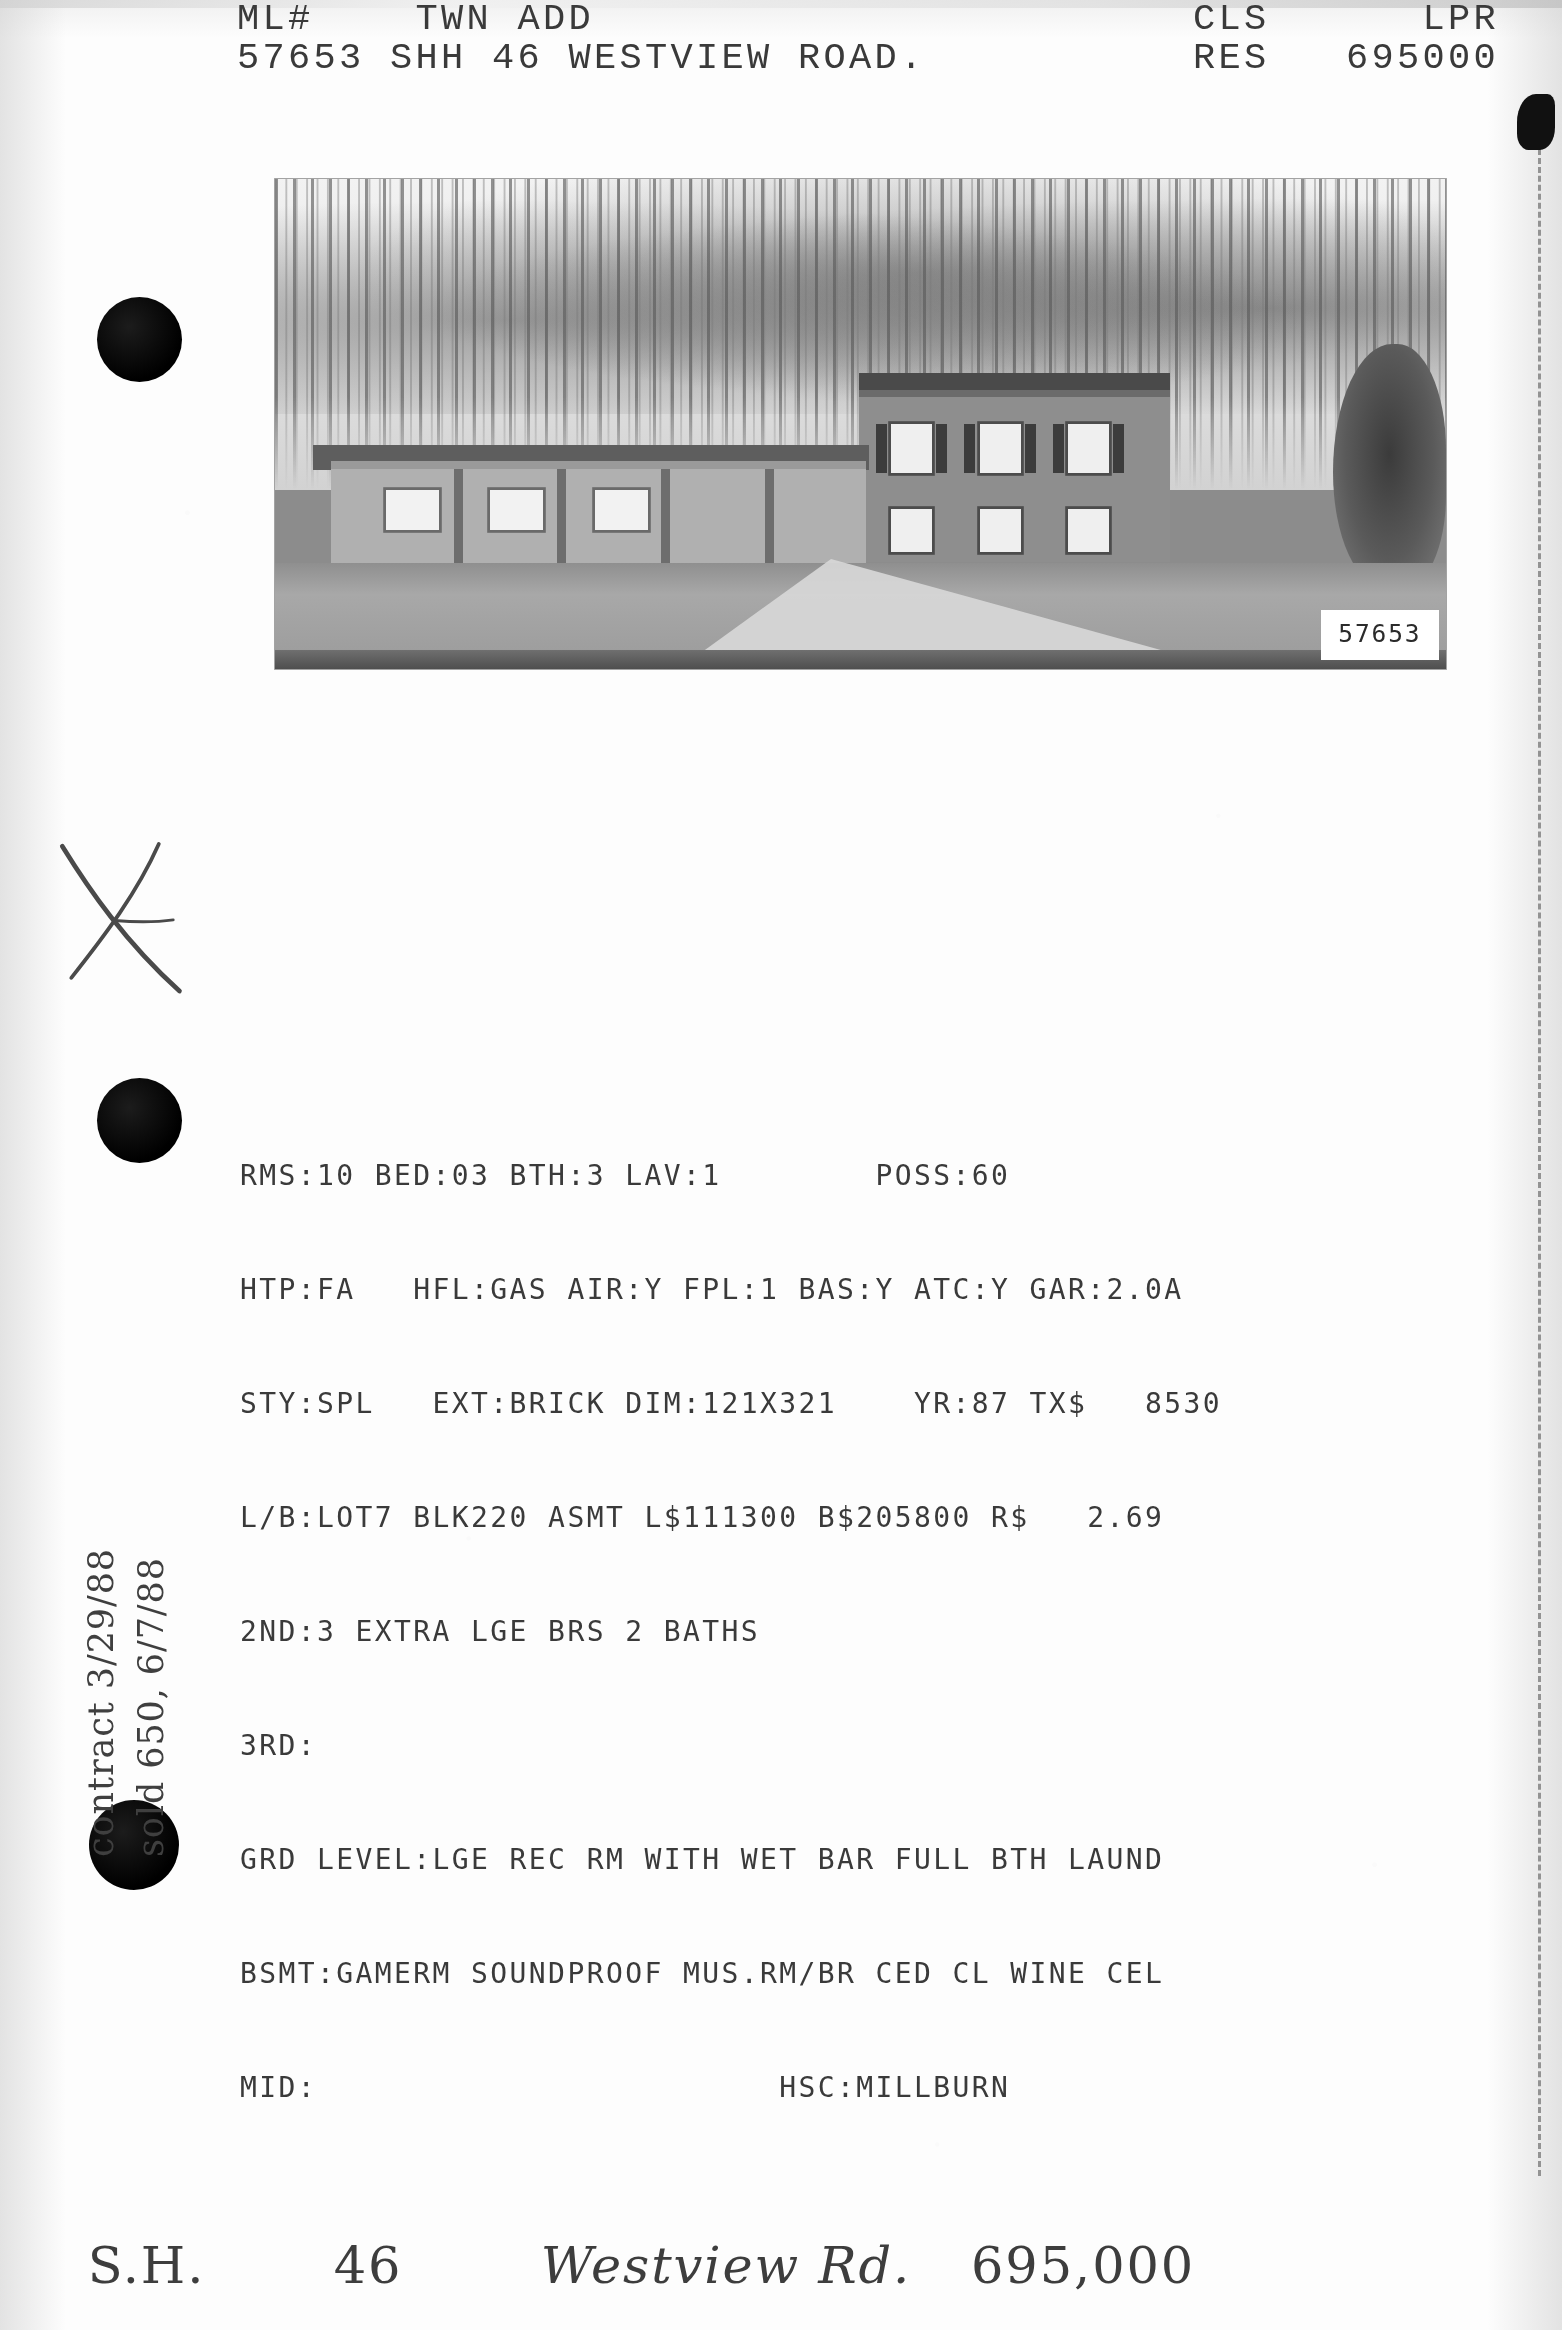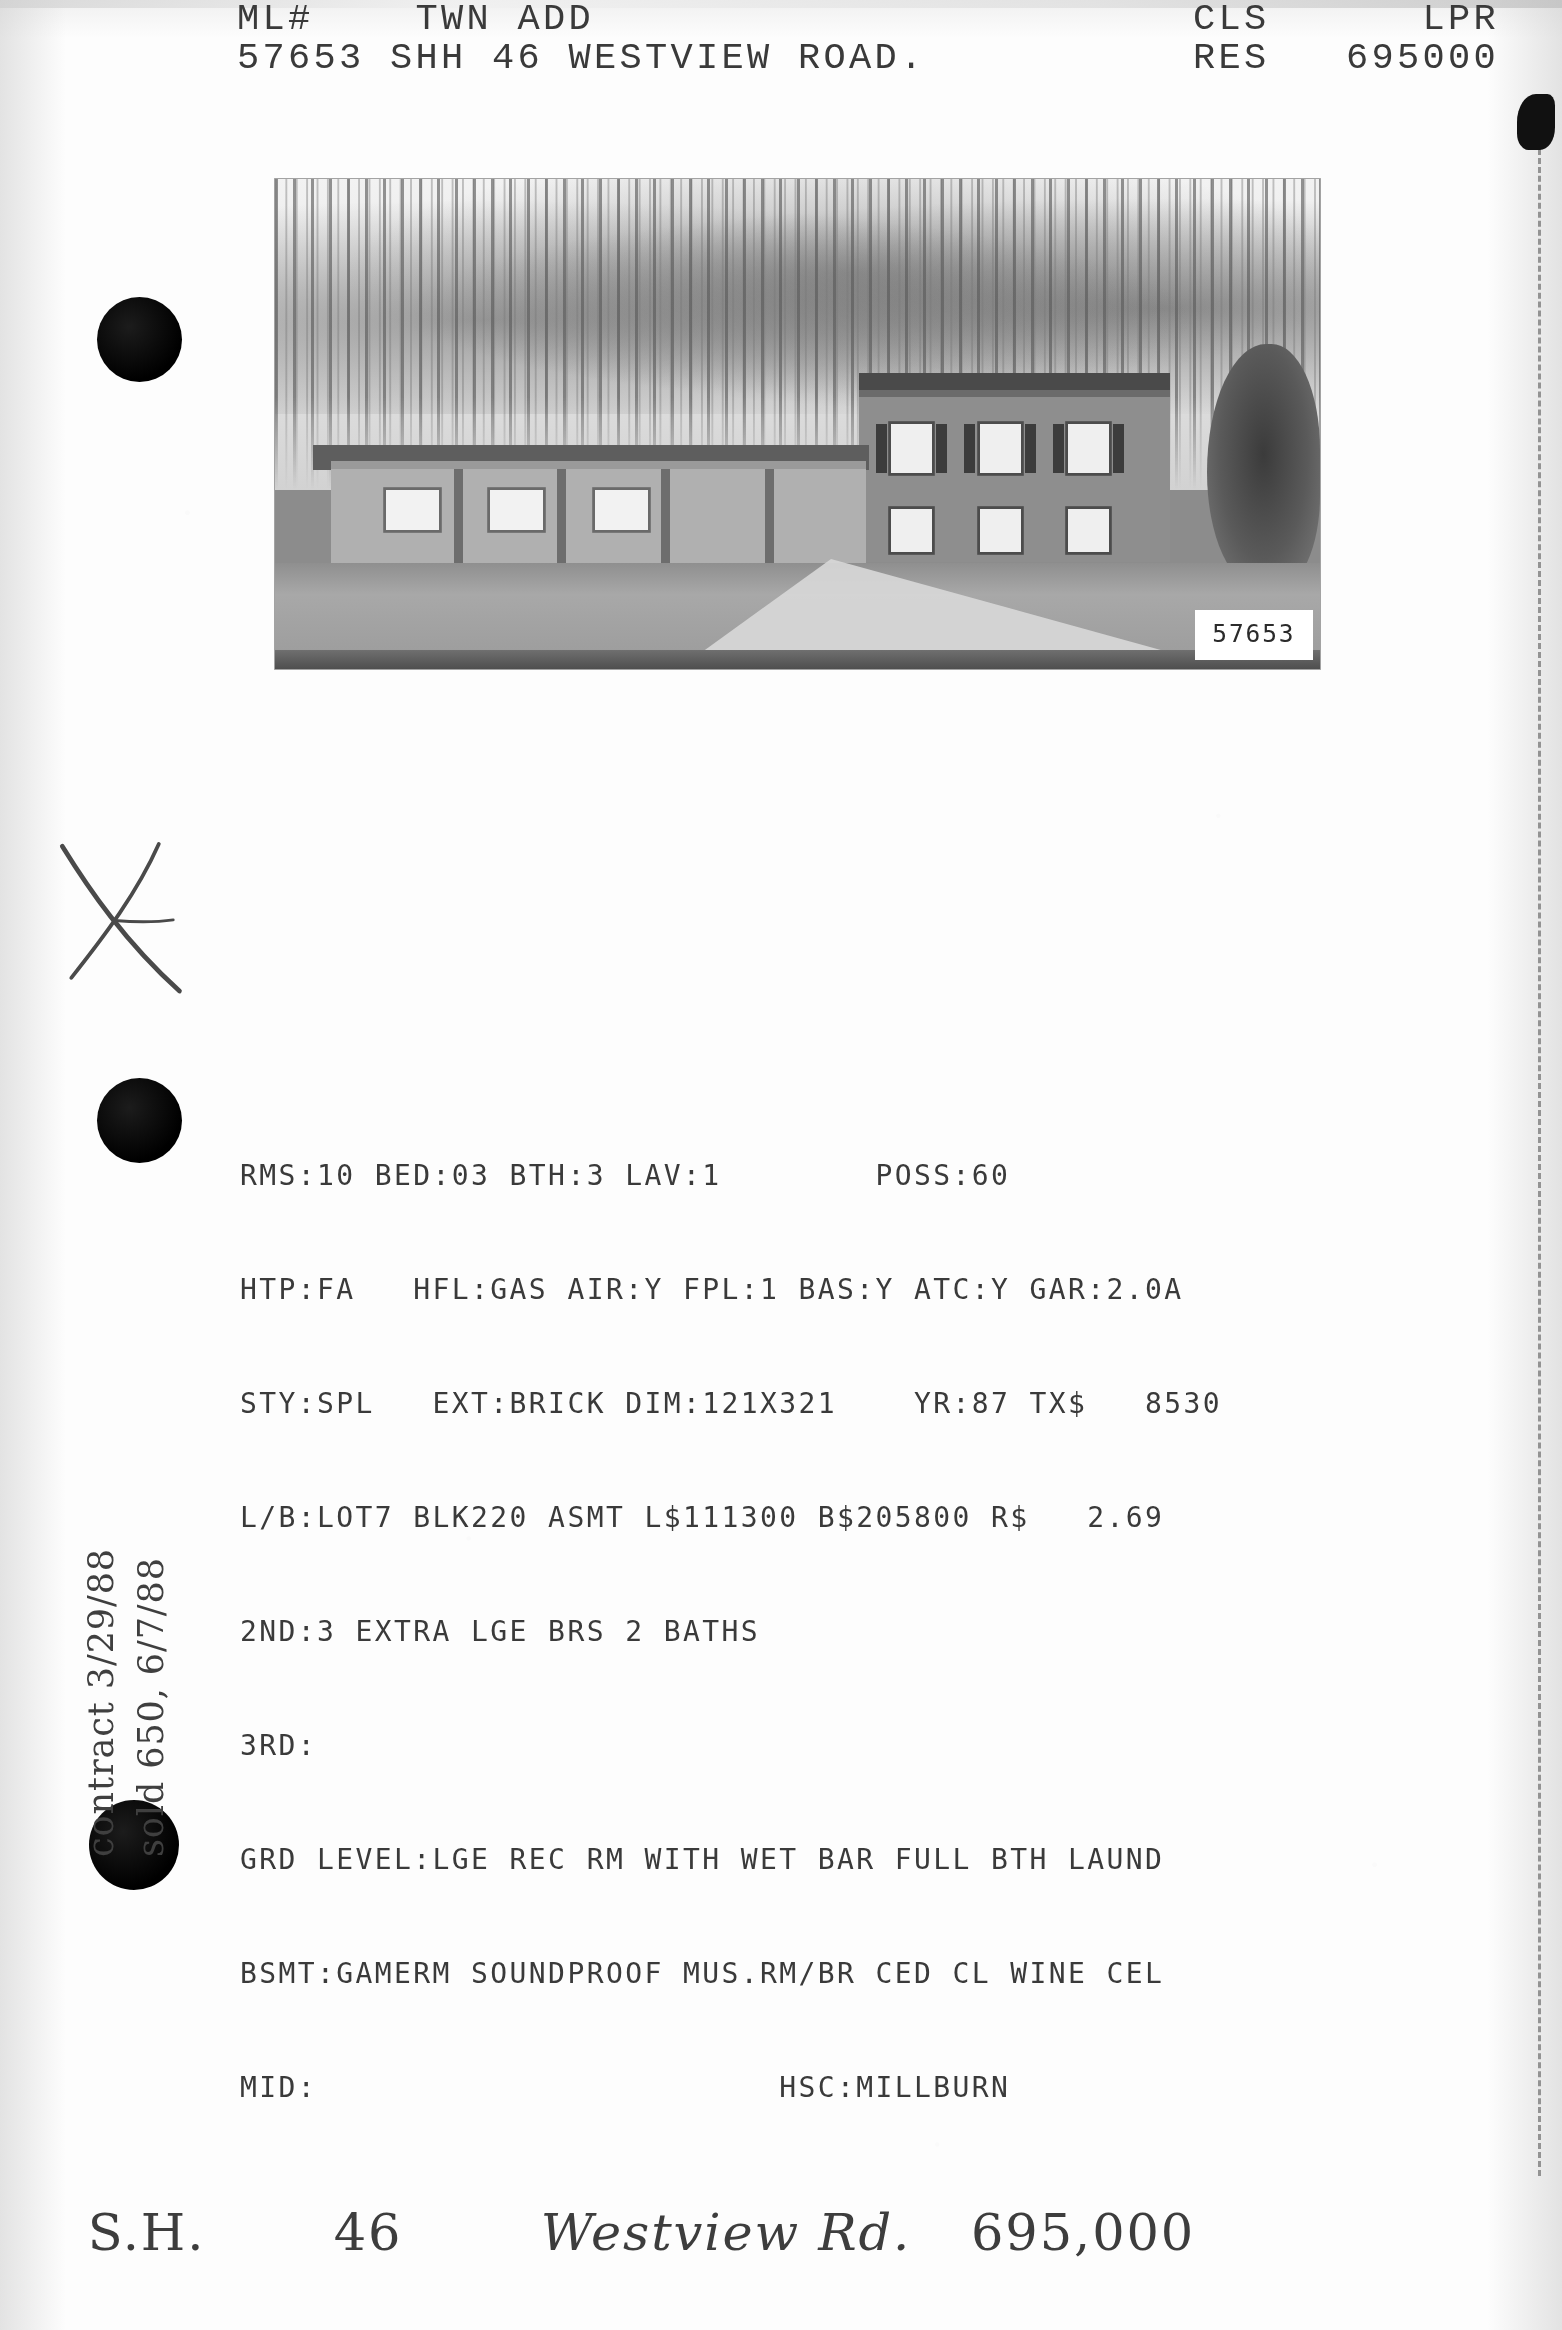--- a/index.html
+++ b/index.html
@@ -56,21 +56,21 @@
     width: 100%;
   }
   .hdr-left { white-space: pre; }
   .hdr-right { margin-left: auto; white-space: pre; }
 
   
   .photo-wrap {
     position: absolute;
     left: 275px;
     top: 179px;
-    width: 1045px;
+    width: 1171px;
     height: 490px;
     background: #8c8c8c;
     overflow: hidden;
     box-shadow: 0 0 0 0.9px #9a9a9a;
   }
   
   .sky {
     position: absolute; left:0; top:0; width:100%; height:311px;
     background: linear-gradient(180deg,#f2f2f2 0%, #e3e3e3 55%, #d2d2d2 100%);
   }
@@ -221,21 +221,21 @@
     width:1412px;
     font-family:"DejaVu Serif", serif;
     font-size:51px;
     color:#3d3d3d;
     letter-spacing:1.9px;
     text-align:center;
   }
   .bh-row { display:flex; align-items:baseline; }
   .bh-a { width:217px; }
   .bh-b { width:226px; }
-  .bh-c { width:490px; font-style:italic; }
+  .bh-c { width:490px; font-style:italic;margin-top:33px; }
   .bh-d { }
 
   
   .edge-dash {
     position:absolute;
     right:21px; top:104px;
     width:0px; height:2072px;
     border-right:3.8px dashed #7e7e7e;
     opacity:0.8;
   }

